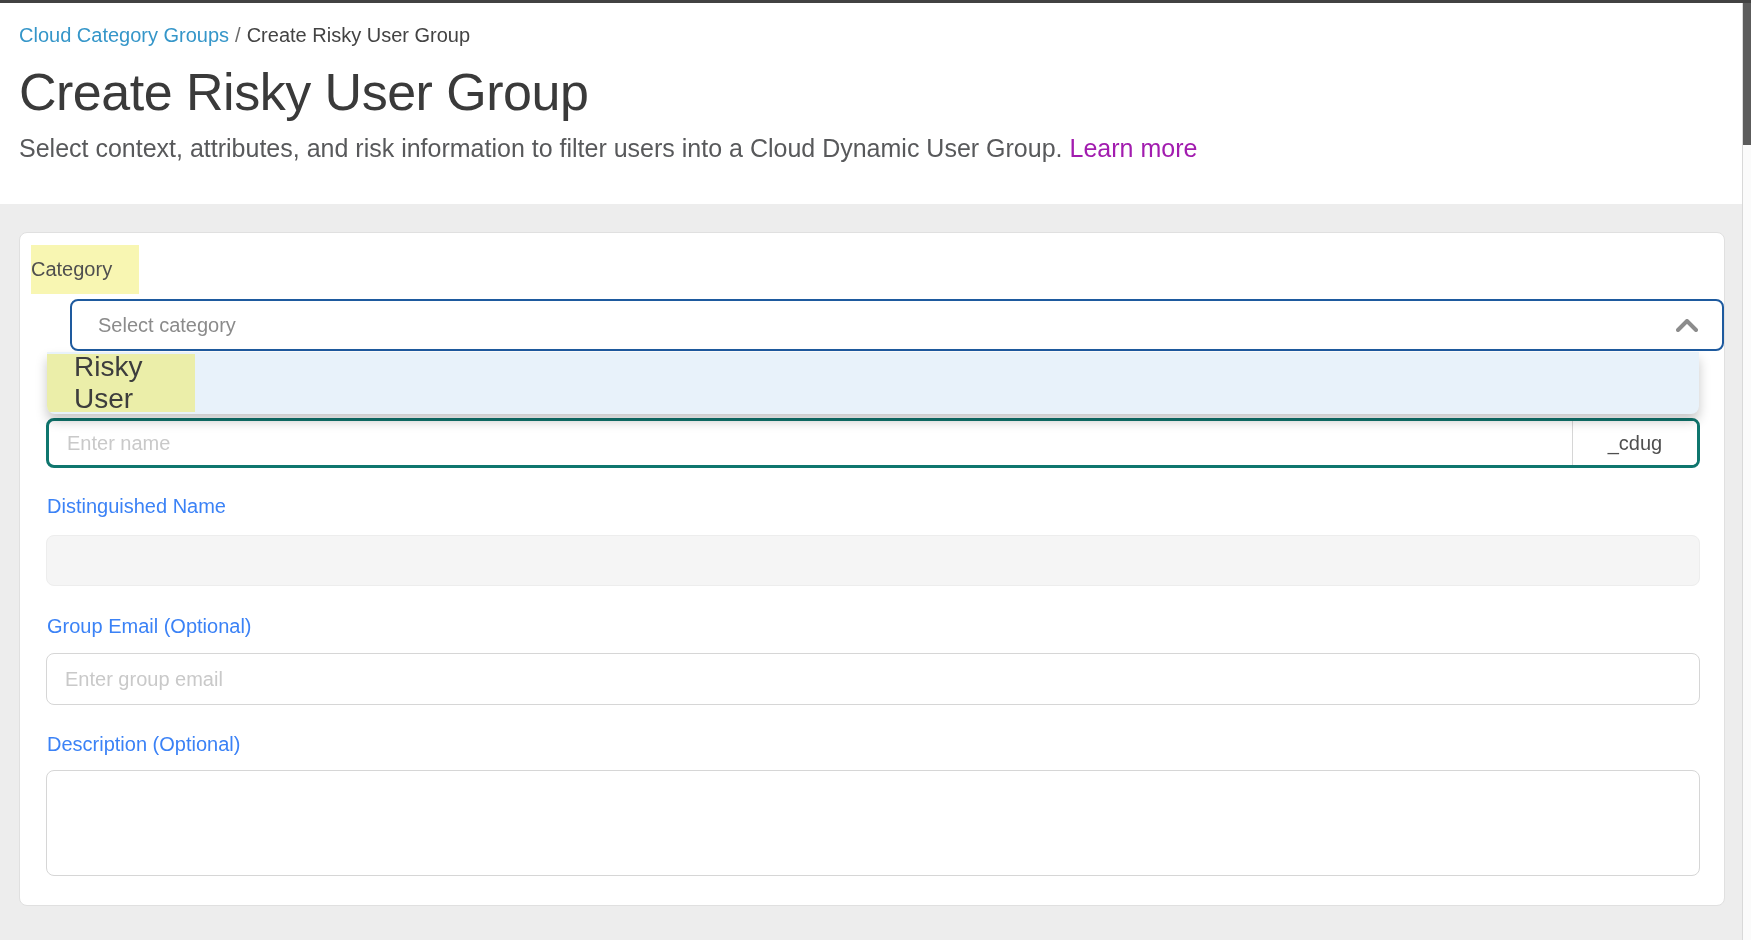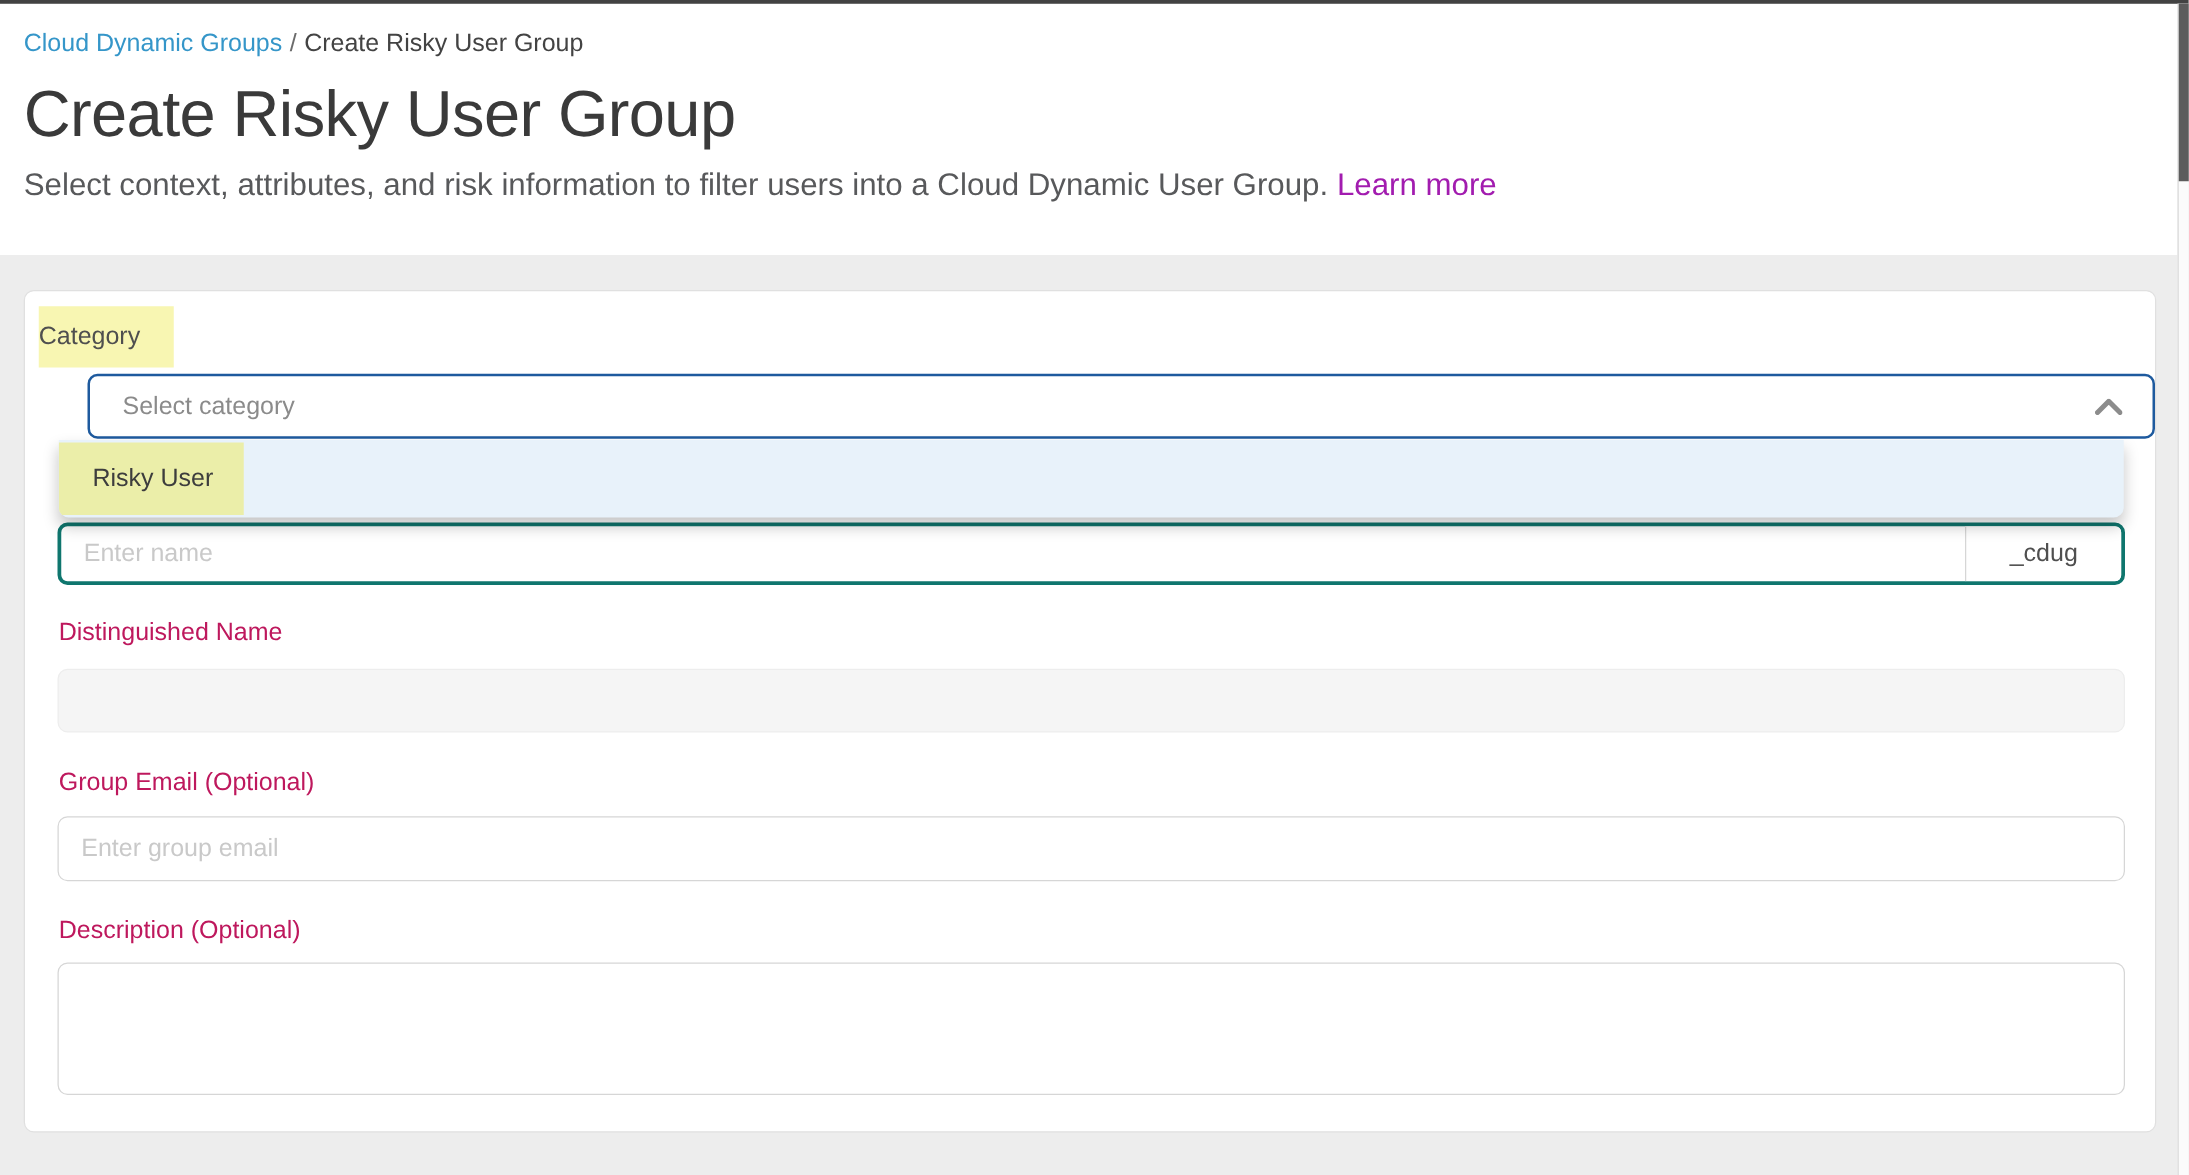--- a/index.html
+++ b/index.html
@@ -52,40 +52,40 @@
     position: absolute; left: 27px; top: 119px; width: 1652px; height: 62px;
     background: #e8f2fa; border-radius: 0 0 8px 8px;
     box-shadow: 0 7px 12px rgba(0,0,0,0.22);
     z-index: 3; overflow: hidden;
   }
   .option-row { width: 100%; height: 100%; cursor: pointer; }
   .option-hl {
     display: inline-flex; align-items: center;
     width: 148px; height: 58px; margin-top: 2px;
     background: #ebeea9; padding-left: 27px;
-    font-size: 20px; color: #3d3d3d;
+    font-size: 28px; color: #3d3d3d;
   }
 
   .name-row {
     position: absolute; left: 26px; top: 185px; width: 1654px; height: 50px;
     background: #ffffff; border: 3px solid #0f766e; border-radius: 8px;
     display: flex; align-items: stretch; overflow: hidden; z-index: 1;
   }
   .name-input {
     flex: 1; border: none; outline: none; background: transparent;
     font-family: "Liberation Sans", sans-serif;
     font-size: 20px; color: #3d3d3d; padding: 0 18px;
   }
   .name-suffix {
     flex: 0 0 125px; border-left: 1px solid #d6d6d6;
     display: flex; align-items: center; justify-content: center;
     font-size: 20px; color: #4f4f4f; background: #ffffff;
   }
 
-  .field-label { position: absolute; left: 27px; font-size: 20px; color: #be185d; }
+  .field-label { position: absolute; left: 27px; font-size: 20px; color: #3b82f6; }
   .lbl-dn    { top: 262px; }
   .lbl-email { top: 382px; }
   .lbl-desc  { top: 500px; }
 
   .disabled-field {
     position: absolute; left: 26px; top: 302px; width: 1654px; height: 51px;
     background: #f5f5f5; border: 1px solid #ededed; border-radius: 8px;
   }
   .email-input {
     position: absolute; left: 26px; top: 420px; width: 1654px; height: 52px;
@@ -108,21 +108,21 @@
   }
   .scroll-thumb { position: absolute; top: 0; left: 0; width: 9px; height: 142px; background: #5c5c5c; }
 </style>
 </head>
 <body>
 
 <div class="top-border"></div>
 
 <div class="header">
   <div class="breadcrumb">
-    <a class="bc-link" href="#">Cloud Dynamic Groups</a><span class="bc-sep">/</span><span class="bc-current">Create Risky User Group</span>
+    <a class="bc-link" href="#">Cloud Category Groups</a><span class="bc-sep">/</span><span class="bc-current">Create Risky User Group</span>
   </div>
   <h1 class="page-title">Create Risky User Group</h1>
   <div class="page-subtitle"><span>Select context, attributes, and risk information to filter users into a Cloud Dynamic User Group.</span><a class="learn-more" href="#">Learn more</a></div>
 </div>
 
 <div class="card">
 
   <div class="hl-label">
     <span class="label-text">Category</span>
   </div>

